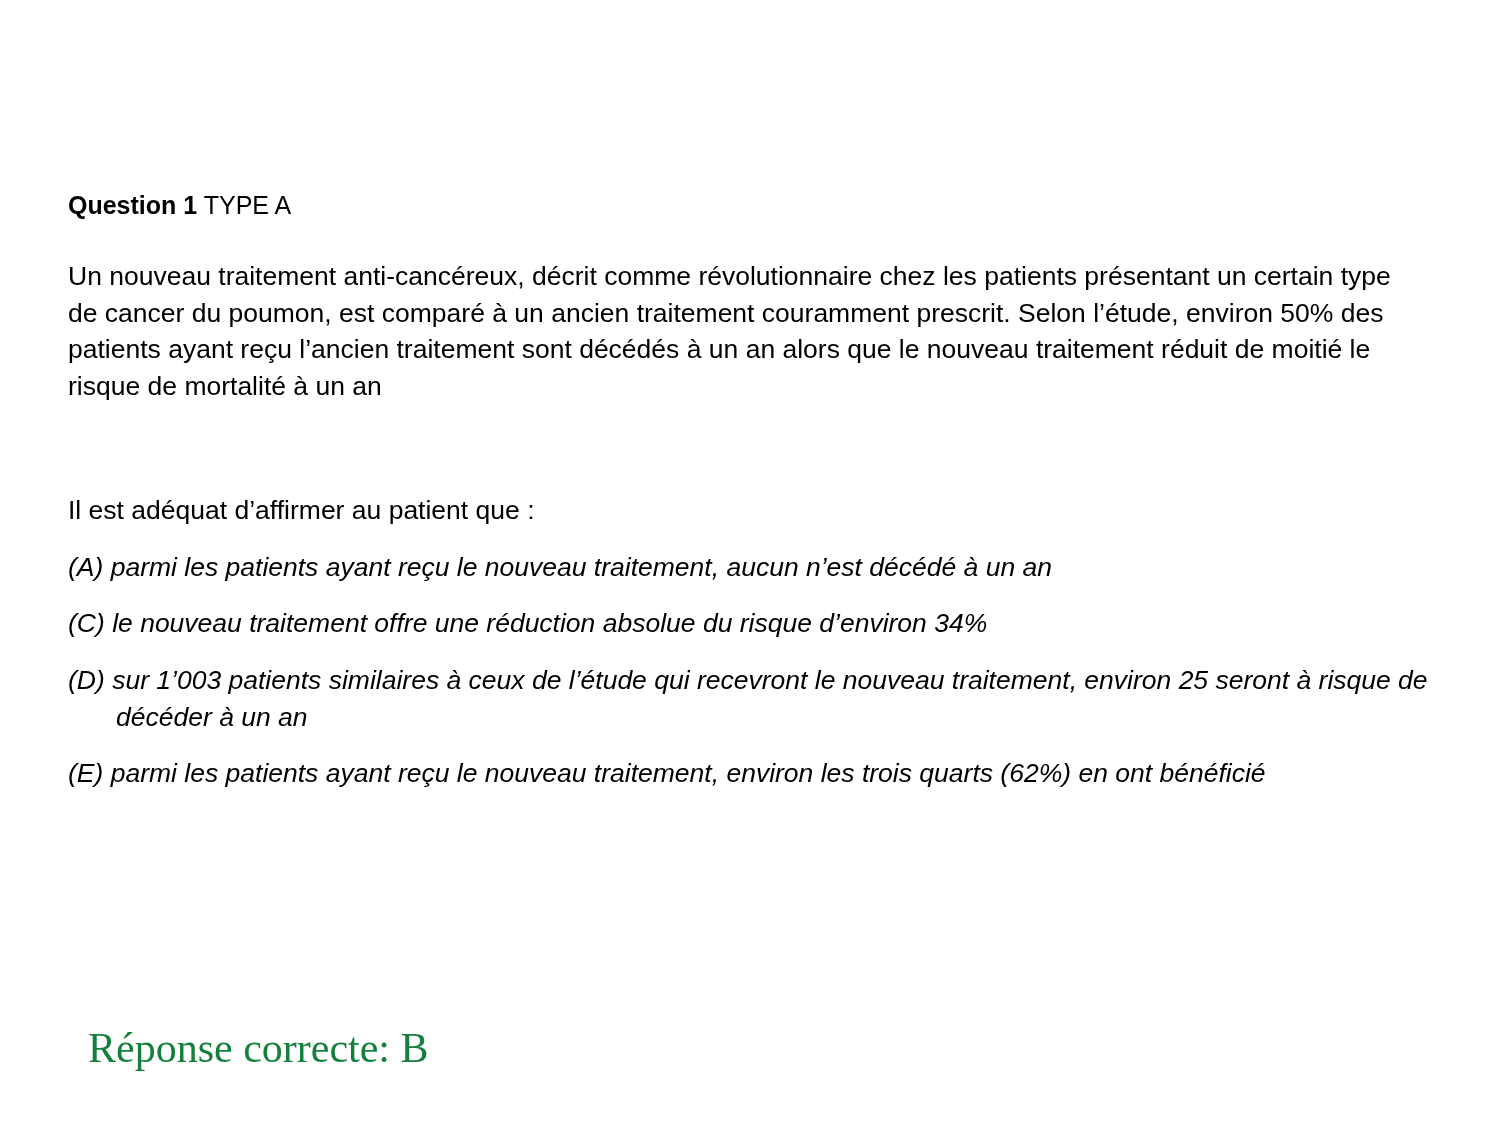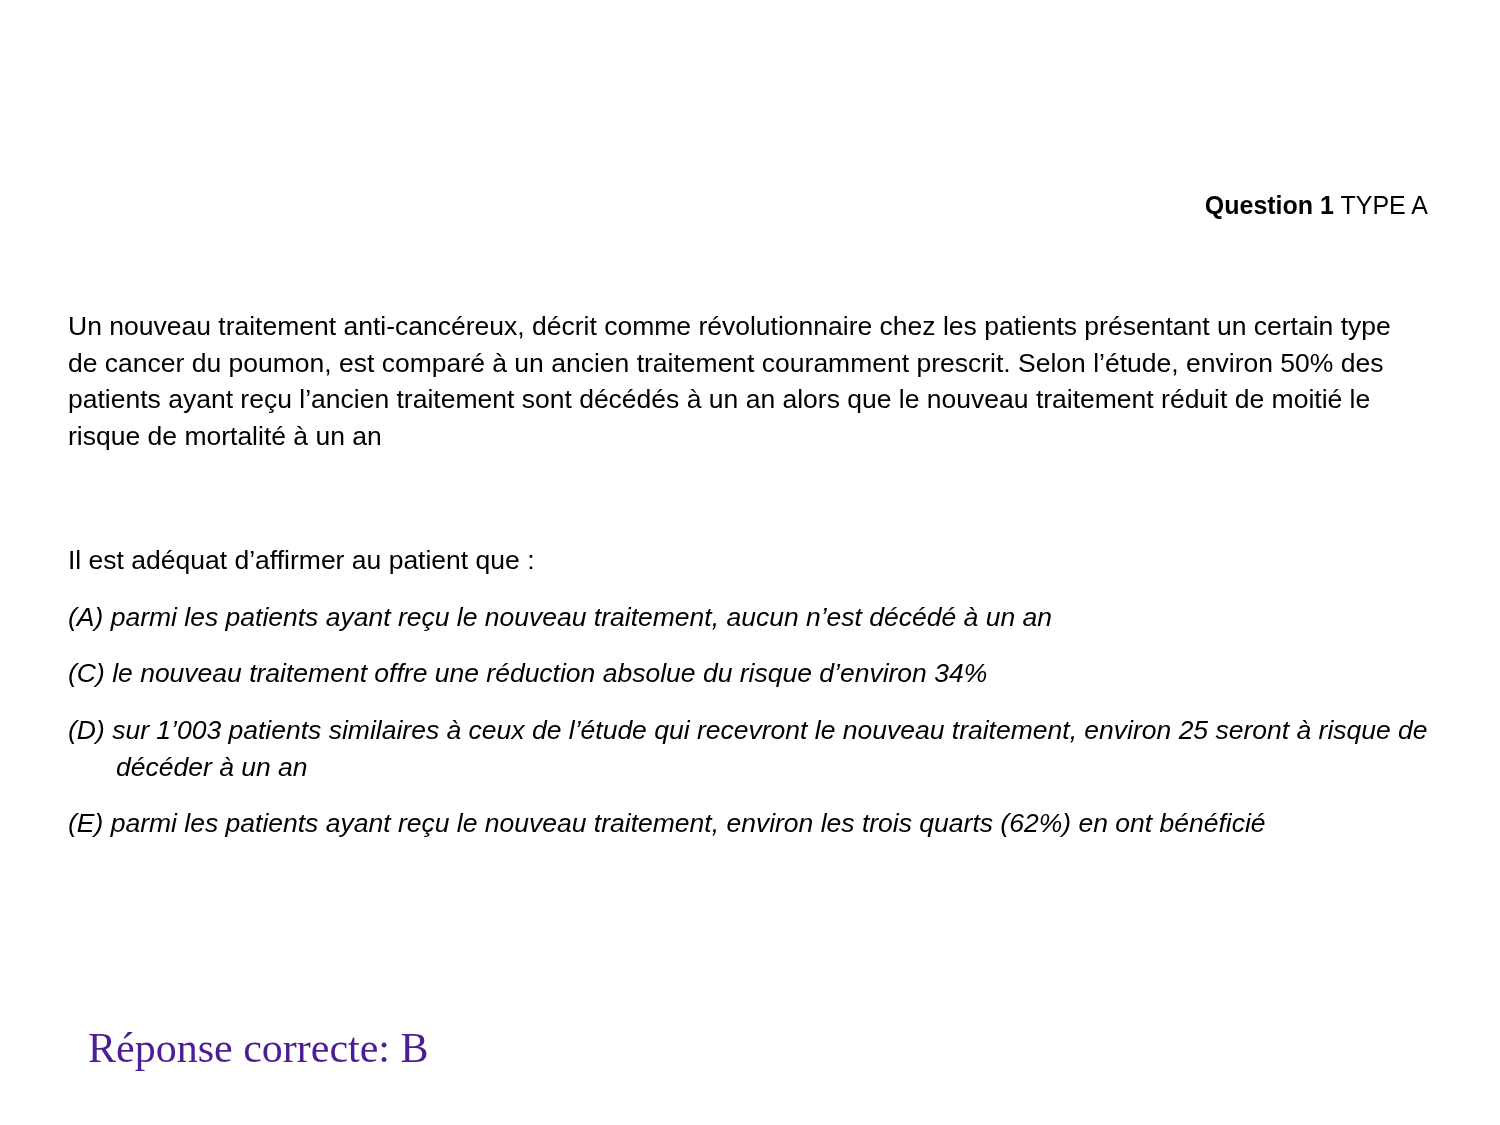--- a/index.html
+++ b/index.html
@@ -19,30 +19,29 @@
   .content {
     position: absolute;
     left: 68px;
     top: 190px;
     width: 1360px;
   }
   .question-header {
     font-size: 25px;
     line-height: 1.2;
     margin-bottom: 0;
-    text-align: right;
   }
   .question-header .qnum {
     font-weight: bold;
   }
   .question-header .qtype {
     font-weight: normal;
   }
   .stem {
-    margin-top: 88px;
+    margin-top: 38px;
     font-size: 26.5px;
     line-height: 1.38;
     width: 1335px;
   }
   .lead {
     margin-top: 88px;
     font-size: 26.5px;
     line-height: 1.38;
   }
   .options {
@@ -57,21 +56,21 @@
     text-indent: -48px;
     width: 1345px;
   }
   .answer {
     position: absolute;
     left: 88px;
     top: 1025px;
     font-family: "Liberation Serif", serif;
     font-size: 42px;
     line-height: 1.1;
-    color: #4c1d95;
+    color: #15803d;
   }
 </style>
 </head>
 <body>
 
 <div class="page">
 
   <div class="content">
 
     <div class="question-header">

